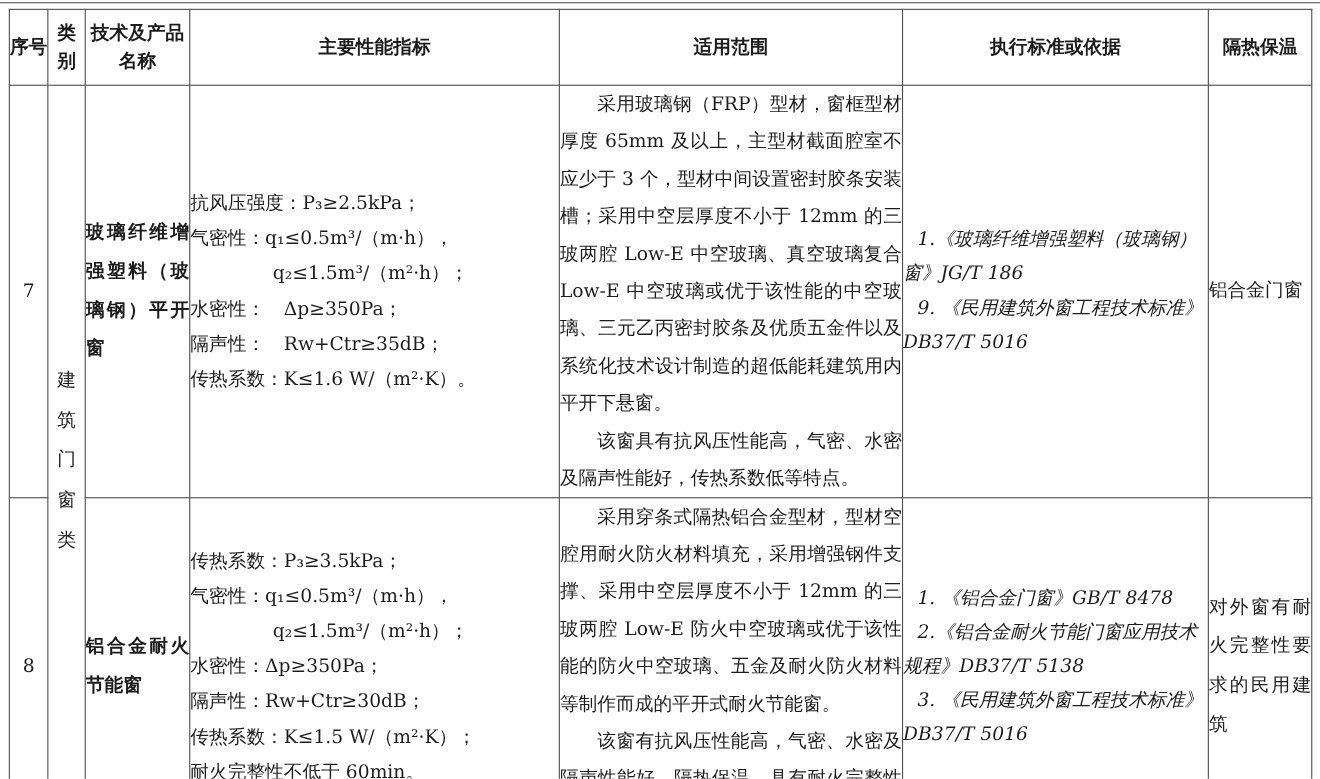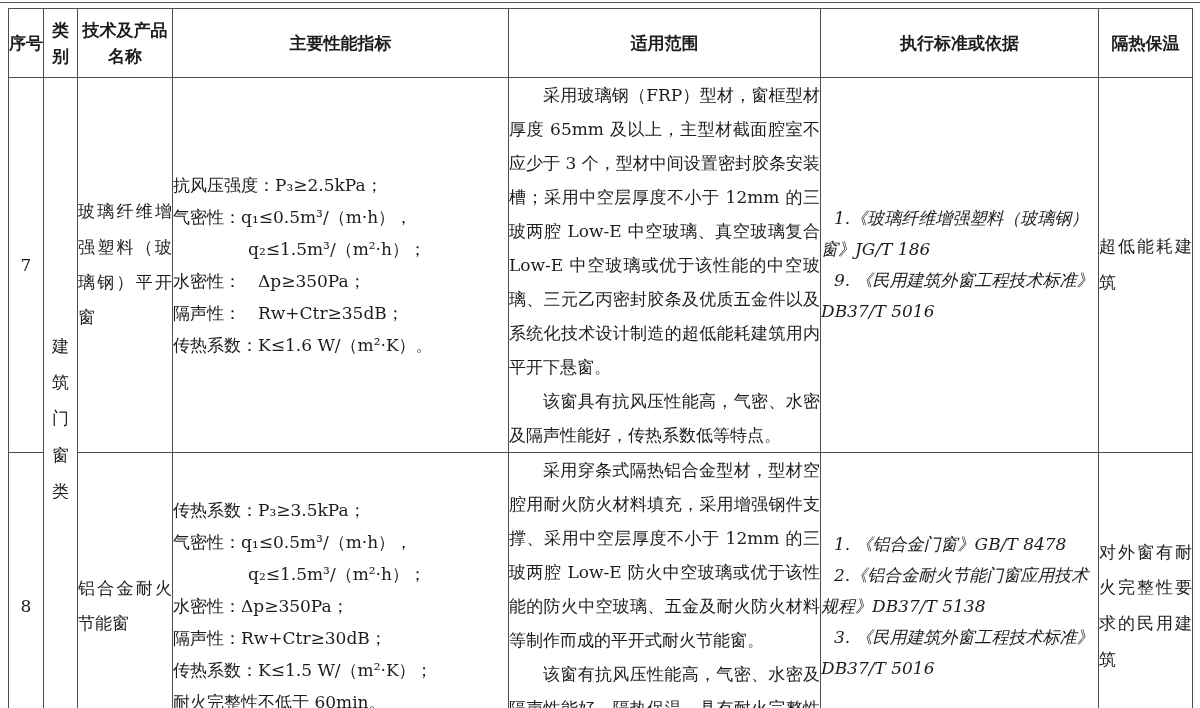--- a/index.html
+++ b/index.html
@@ -27,21 +27,21 @@
     height:68px;line-height:1.55;padding:0 2px;
   }
   tr.r7 td{height:324px;margin-left:28px;}
   tr.r8 td{height:295px;}
   td.seq{text-align:center;}
   td.category{
     text-align:center;line-height:2.12;letter-spacing:0;
     padding:0 7px;word-break:break-all;
   }
   td.pname{
-    padding:0 2px;line-height:2.08;text-align:justify;word-break:break-all;
+    padding:0 2px;line-height:2.08;text-align:justify;word-break:break-all;font-weight:bold;
   }
   td.indicators{padding-left:16px;padding-right:4px;}
   .ind-line{line-height:32px;white-space:nowrap;}
   .ind-line.indent{padding-left:75px;}
   td.features{padding:0 3px 0 4px;}
   td.features p{
     margin:0;text-indent:2em;line-height:34px;text-align:justify;
     word-break:break-all;
   }
   td.standards{padding:0 1px;font-size:16px;font-style:italic;}
@@ -88,21 +88,21 @@
         <div class="ind-line">传热系数：K≤1.6 W/（m²·K）。</div>
       </td>
       <td class="features">
         <p>采用玻璃钢（FRP）型材，窗框型材厚度 65mm 及以上，主型材截面腔室不应少于 3 个，型材中间设置密封胶条安装槽；采用中空层厚度不小于 12mm 的三玻两腔 Low-E 中空玻璃、真空玻璃复合 Low-E 中空玻璃或优于该性能的中空玻璃、三元乙丙密封胶条及优质五金件以及系统化技术设计制造的超低能耗建筑用内平开下悬窗。</p>
         <p>该窗具有抗风压性能高，气密、水密及隔声性能好，传热系数低等特点。</p>
       </td>
       <td class="standards">
         <div class="std-item">1.《玻璃纤维增强塑料（玻璃钢）窗》JG/T 186</div>
         <div class="std-item">9. 《民用建筑外窗工程技术标准》DB37/T 5016</div>
       </td>
-      <td class="scope">超低能耗建筑</td>
+      <td class="scope">铝合金门窗</td>
     </tr>
     <tr class="r8">
       <td class="seq">8</td>
       <td class="pname">铝合金耐火节能窗</td>
       <td class="indicators">
         <div class="ind-line">传热系数：P₃≥3.5kPa；</div>
         <div class="ind-line">气密性：q₁≤0.5m³/（m·h），</div>
         <div class="ind-line indent">q₂≤1.5m³/（m²·h）；</div>
         <div class="ind-line">水密性：Δp≥350Pa；</div>
         <div class="ind-line">隔声性：Rw+Ctr≥30dB；</div>

